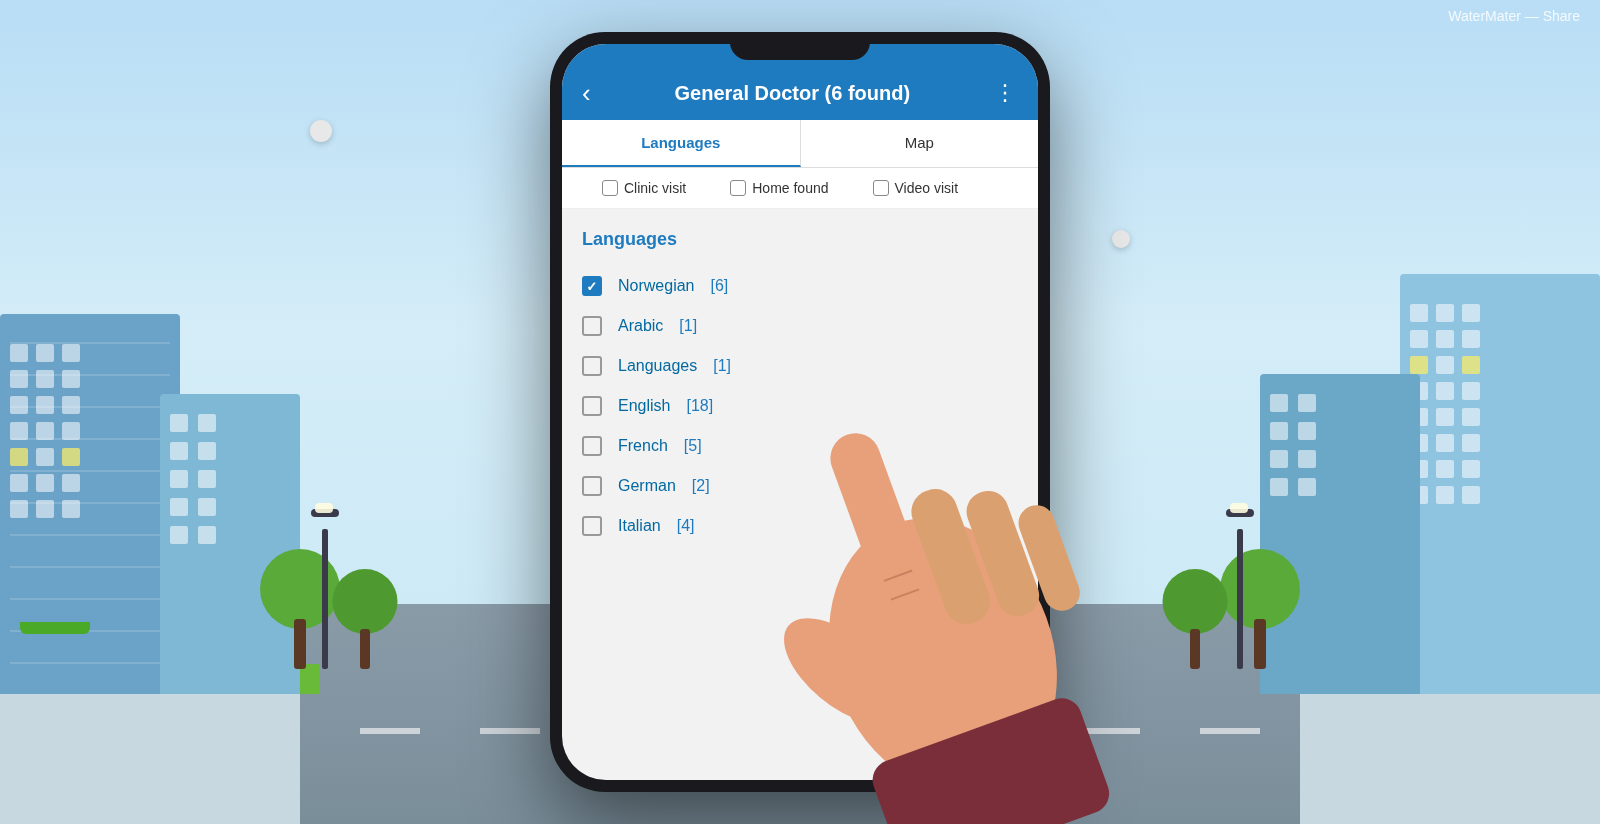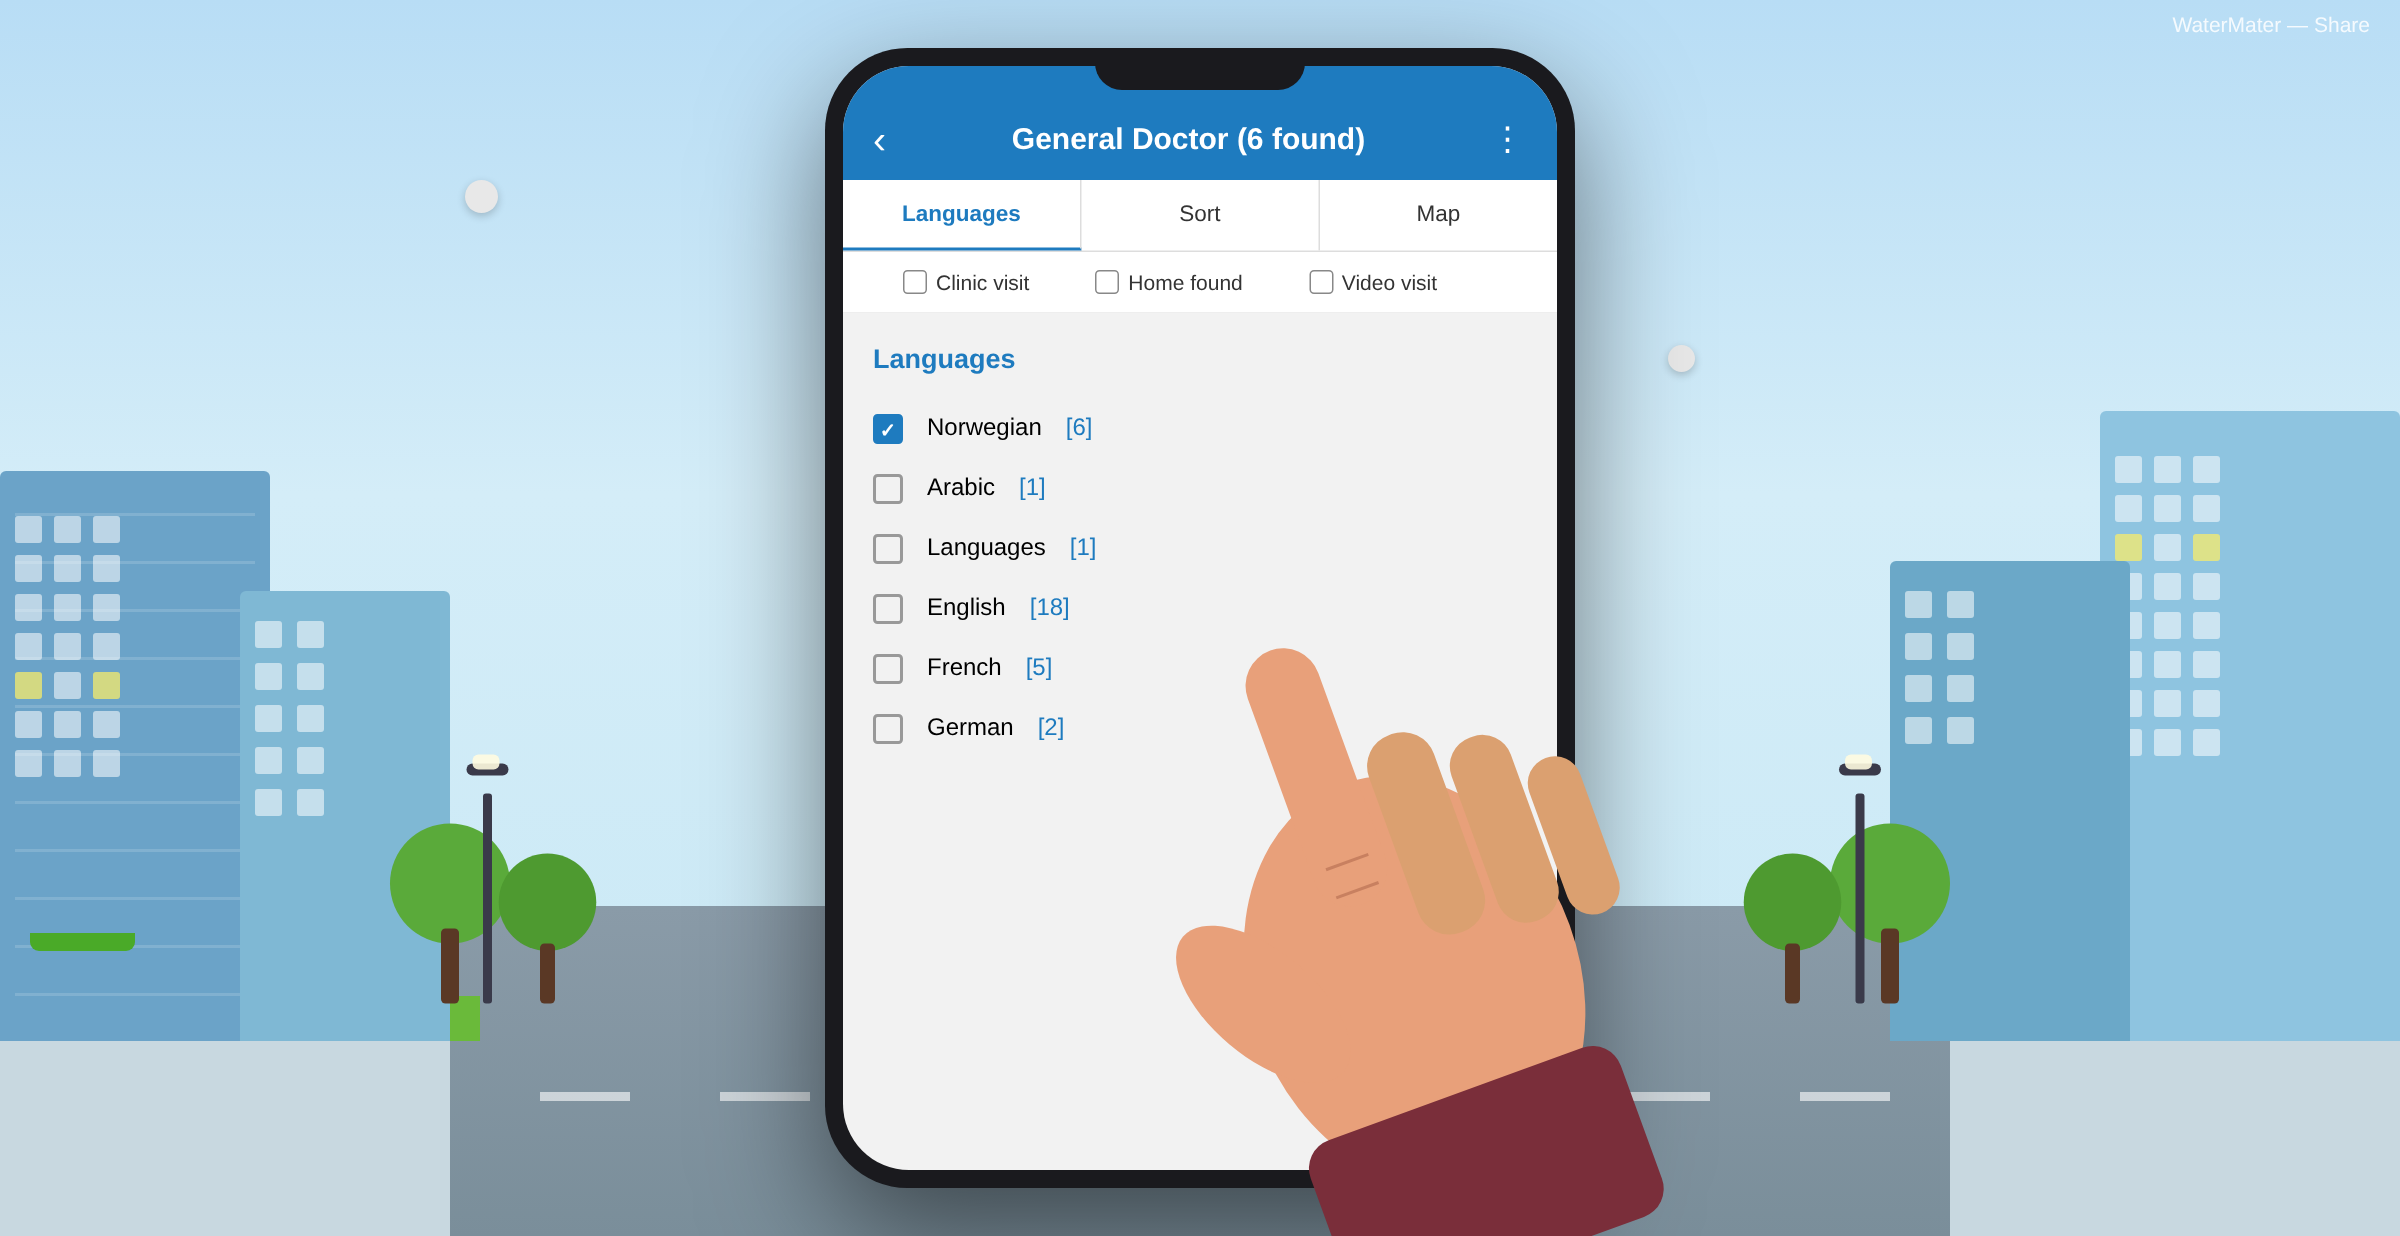--- a/index.html
+++ b/index.html
@@ -324,21 +324,21 @@
     .language-item {
       display: flex;
       align-items: center;
       gap: 16px;
       padding: 10px 0;
       font-size: 16px;
       cursor: pointer;
     }
 
     .language-name {
-      color: #000000;
+      color: #0369a1;
       font-weight: 500;
     }
 
     .language-count {
       color: #1e7bbf;
       font-weight: 400;
     }
 
     .lang-checkbox {
       width: 20px;
@@ -553,21 +553,20 @@
     <div class="phone-screen">
 
       <div class="app-header">
         <span class="back-btn">‹</span>
         <span class="header-title">General Doctor (6 found)</span>
         <span class="more-btn">⋮</span>
       </div>
 
       <div class="filter-tabs">
         <div class="filter-tab active">Languages</div>
-        <div class="filter-tab">Sort</div>
         <div class="filter-tab">Map</div>
       </div>
 
       <div class="visit-types">
         <div class="visit-type-item">
           <div class="checkbox"></div>
           <span>Clinic visit</span>
         </div>
         <div class="visit-type-item">
           <div class="checkbox"></div>
@@ -614,20 +613,25 @@
               <span class="language-count">[5]</span>
           </div>
 
           <div class="language-item">
             <div class="lang-checkbox"></div>
             <span class="language-name">German </span>
               <span class="language-count">[2]</span>
           </div>
 
 
+          <div class="language-item">
+            <div class="lang-checkbox"></div>
+            <span class="language-name">Italian </span>
+              <span class="language-count">[4]</span>
+          </div>
         </div>
       </div>
 
     </div>
 
     <div class="hand-container">
       <svg width="480" height="520" viewBox="0 0 480 520" xmlns="http://www.w3.org/2000/svg">
 
         <g transform="rotate(-20, 240, 260)">
 

